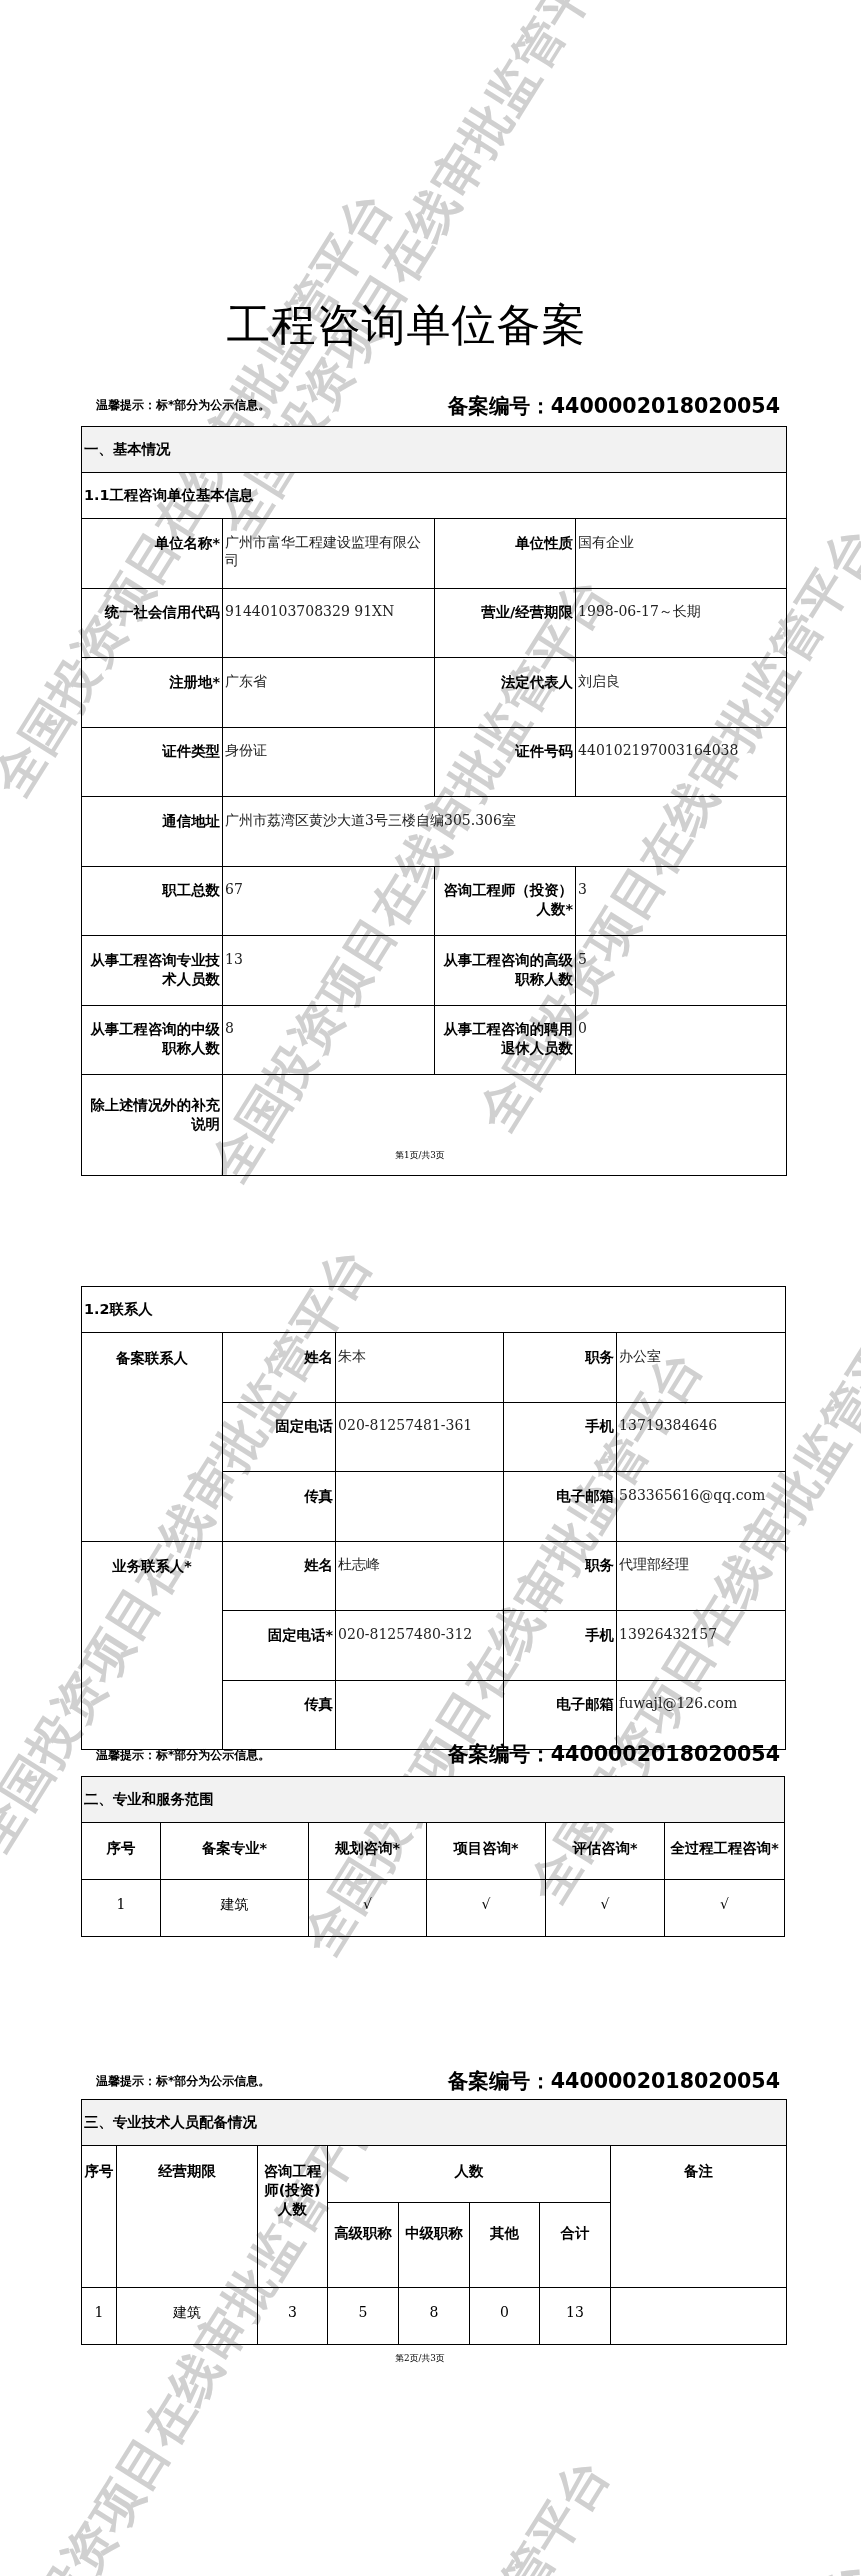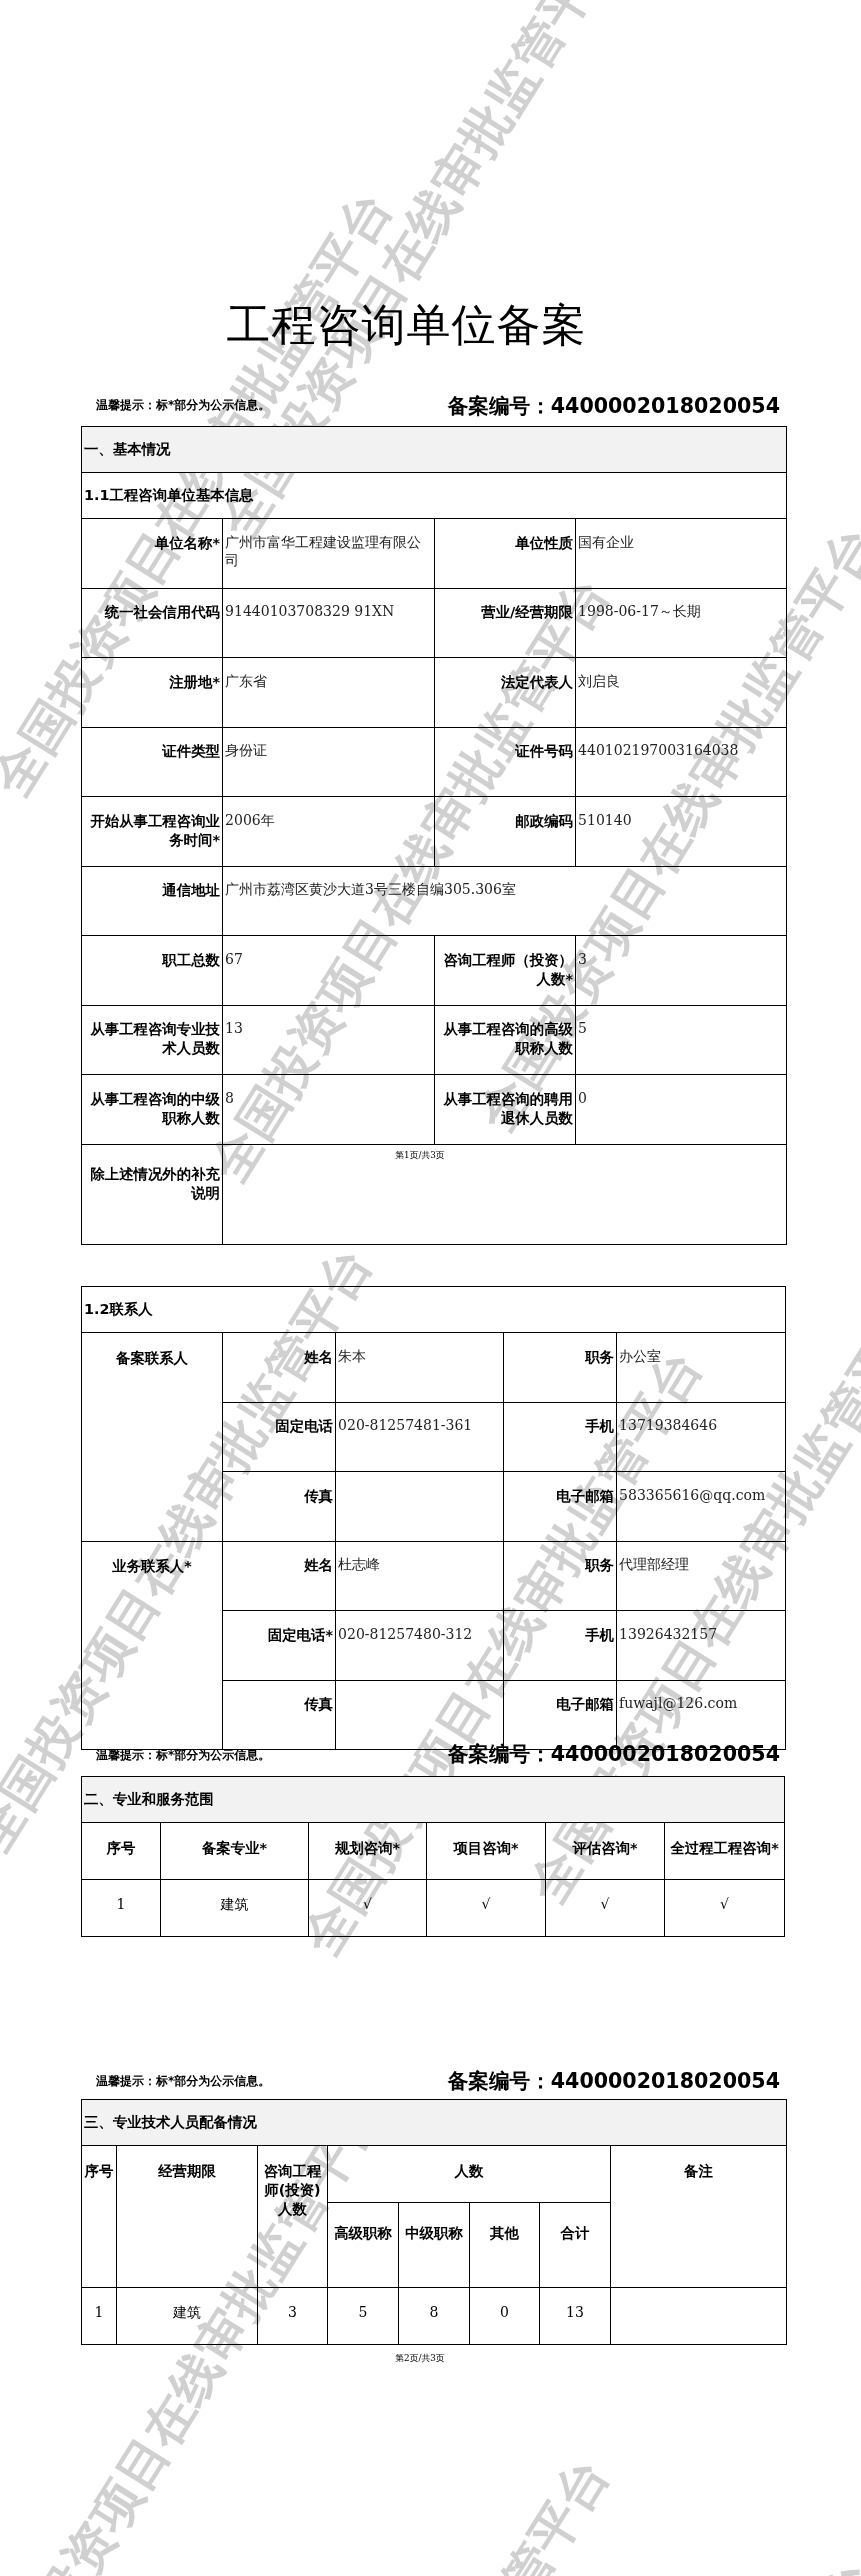--- a/index.html
+++ b/index.html
@@ -72,26 +72,20 @@
     <td class="lbl">法定代表人</td>
     <td class="val">刘启良</td>
   </tr>
   <tr class="grid1">
     <td class="lbl">证件类型</td>
     <td class="val">身份证</td>
     <td class="lbl">证件号码</td>
     <td class="val">440102197003164038</td>
   </tr>
   <tr class="grid1">
-    <td class="lbl">开始从事工程咨询业务时间*</td>
-    <td class="val">2006年</td>
-    <td class="lbl">邮政编码</td>
-    <td class="val">510140</td>
-  </tr>
-  <tr class="grid1">
     <td class="lbl">通信地址</td>
     <td class="val" colspan="3">广州市荔湾区黄沙大道3号三楼自编305.306室</td>
   </tr>
   <tr class="grid1">
     <td class="lbl">职工总数</td>
     <td class="val">67</td>
     <td class="lbl">咨询工程师（投资）人数*</td>
     <td class="val">3</td>
   </tr>
   <tr class="grid1">

